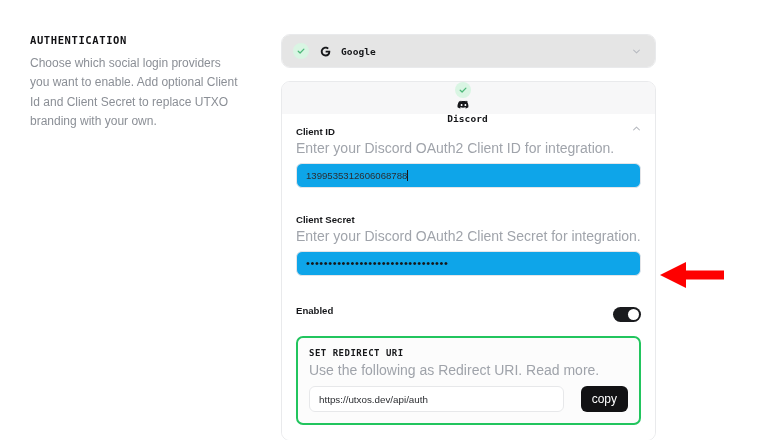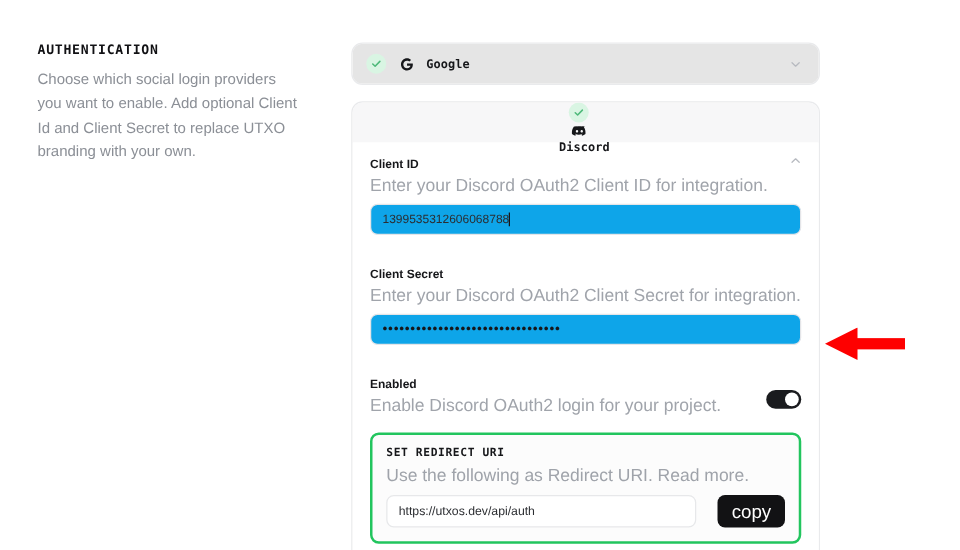--- a/index.html
+++ b/index.html
@@ -220,21 +220,21 @@
   }
   .copy-btn {
     flex: 0 0 auto;
     height: 26px;
     padding: 0 11px;
     border: none;
     border-radius: 6px;
     background: #121214;
     color: #ffffff;
     font-family: "Liberation Sans", sans-serif;
-    font-size: 15px;
+    font-size: 12px;
     cursor: pointer;
     display: flex;
     align-items: center;
     justify-content: center;
   }
 
   
   .card-clipped {
     background: #fafafa;
     border: 1px solid #e9eaec;
@@ -325,21 +325,20 @@
           <div class="field-label">Client Secret</div>
           <div class="field-hint">Enter your Discord OAuth2 Client Secret for integration.</div>
           <div class="text-input">
             <span class="secret-dots">••••••••••••••••••••••••••••••••</span>
           </div>
         </div>
 
         <div class="enabled-row">
           <div class="enabled-text">
             <div class="field-label">Enabled</div>
-            <div class="field-hint" style="margin-bottom:0">Enable Discord OAuth2 login for your project.</div>
           </div>
           <div class="toggle">
             <span class="knob"></span>
           </div>
         </div>
 
         <div class="redirect-panel">
           <div class="redirect-title">SET REDIRECT URI</div>
           <div class="redirect-hint">Use the following as Redirect URI. Read more.</div>
           <div class="redirect-row">

